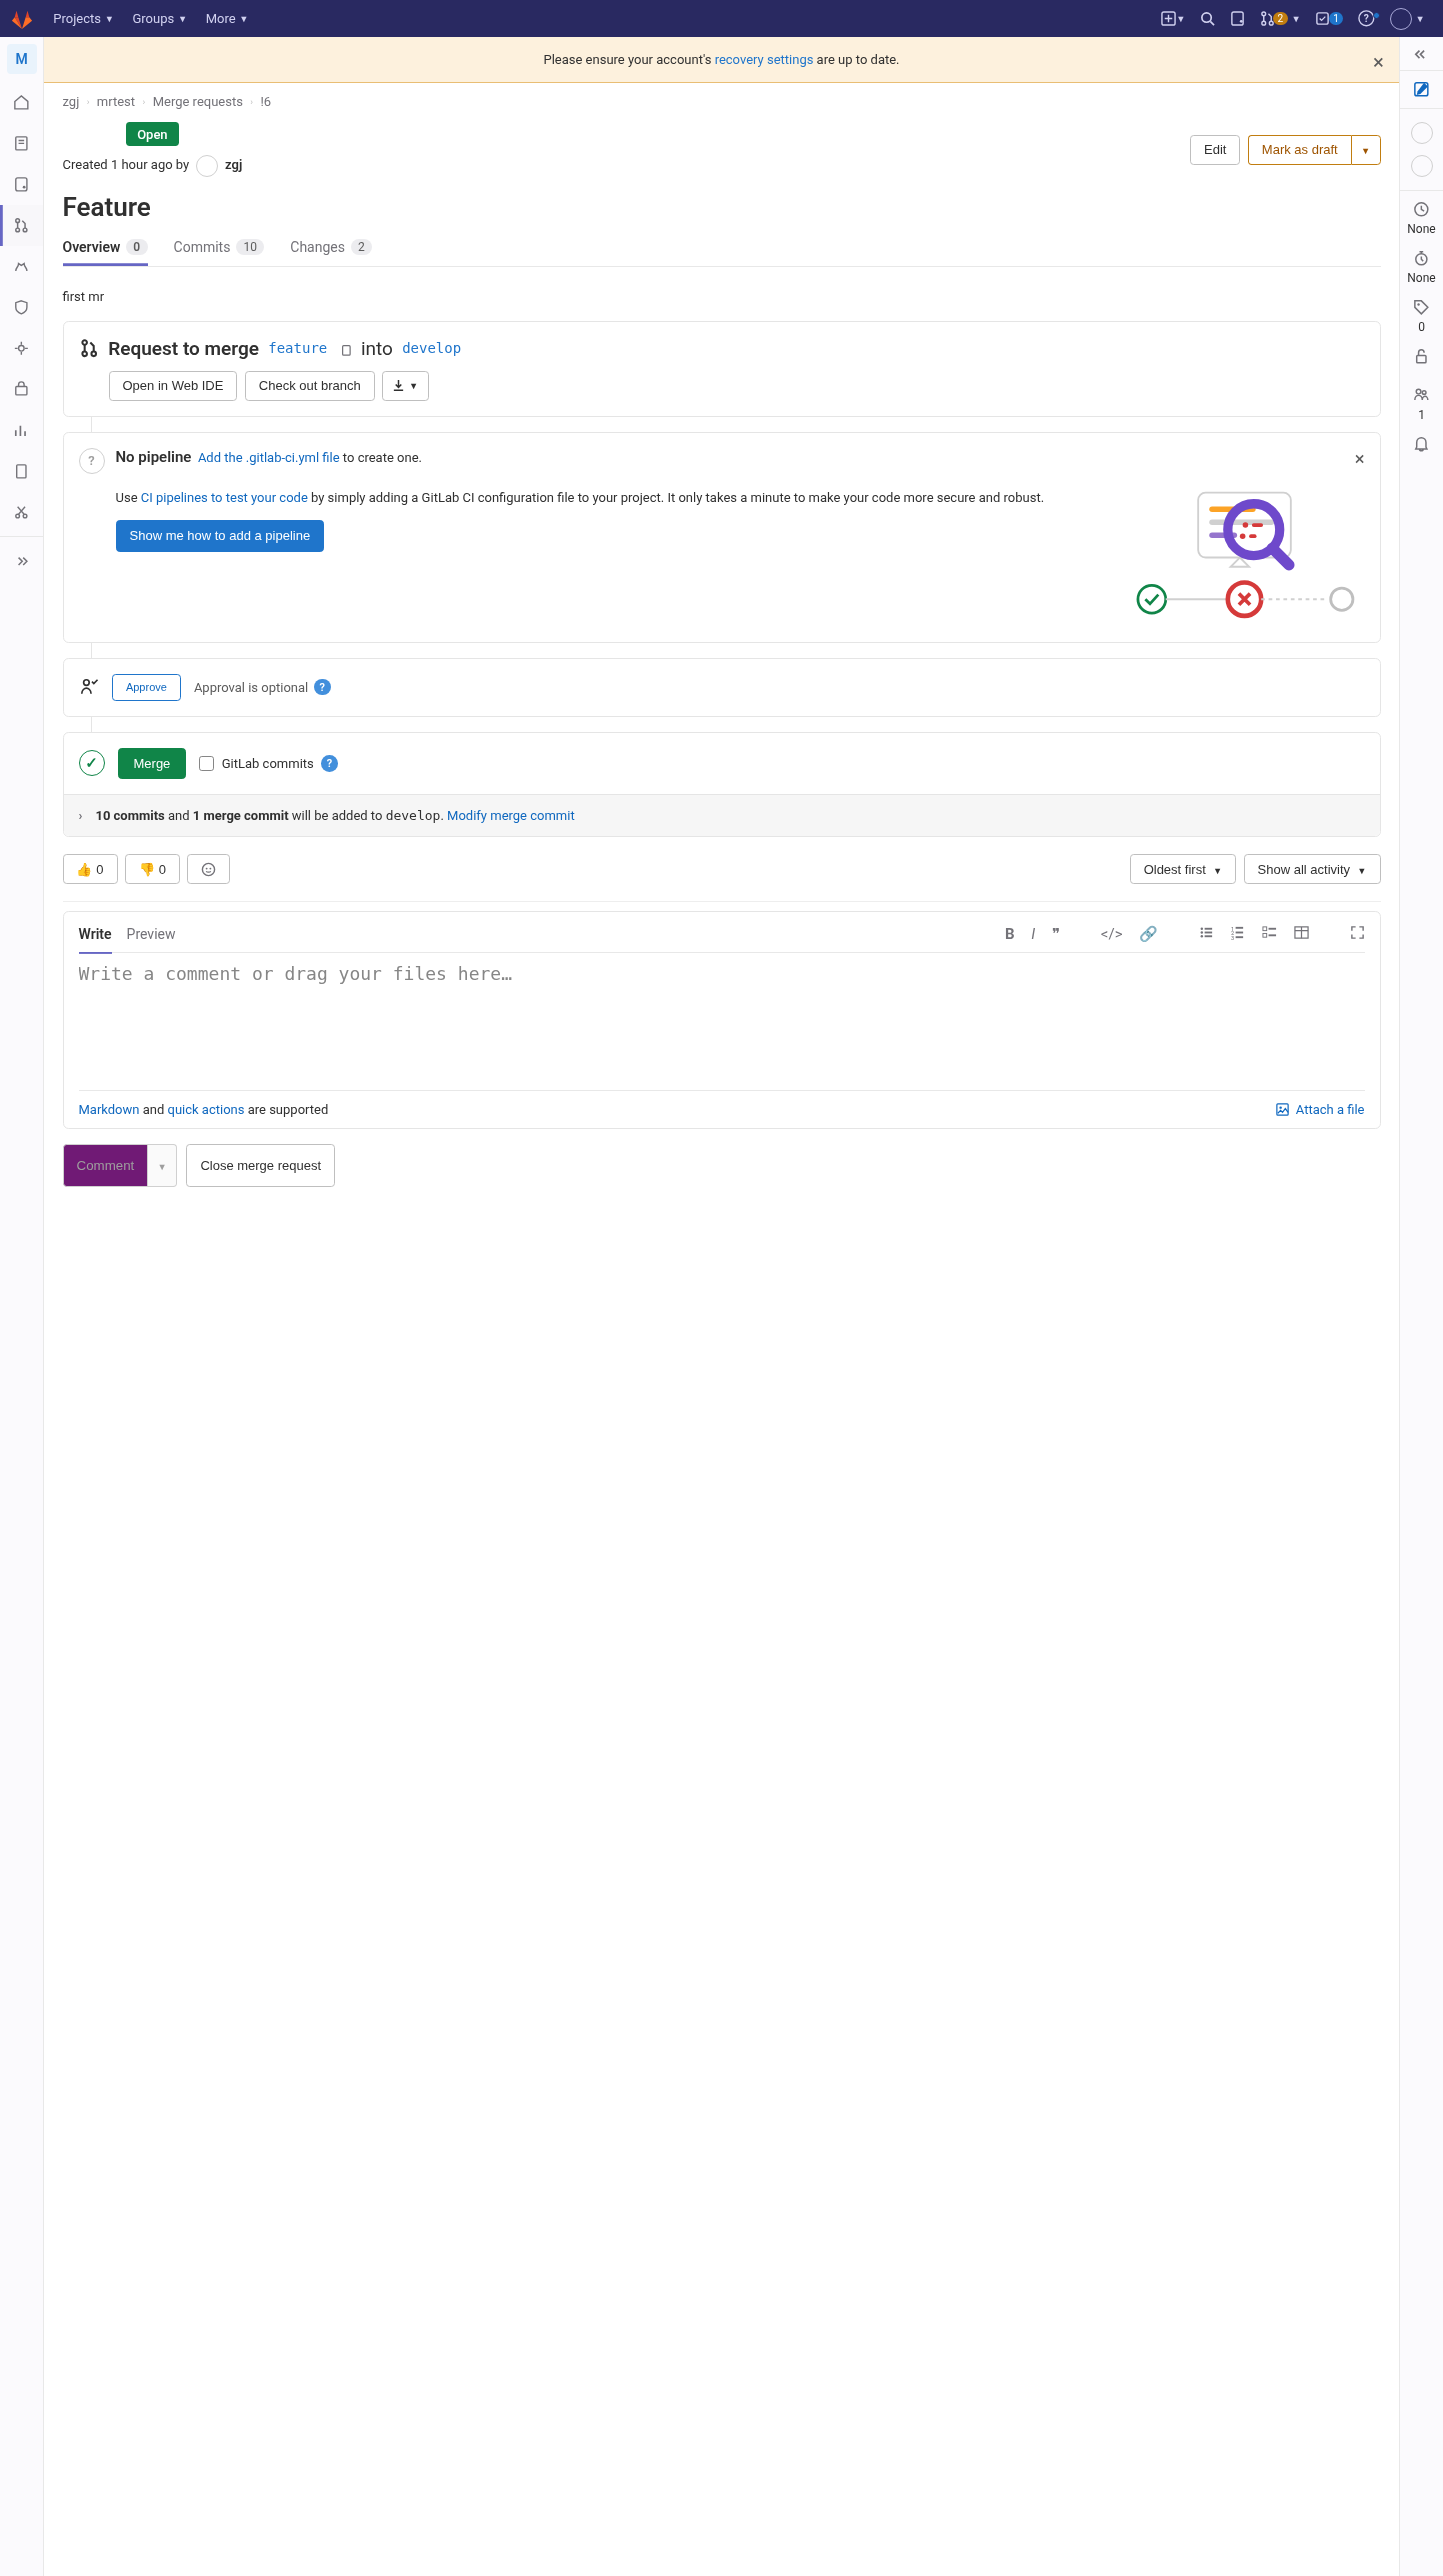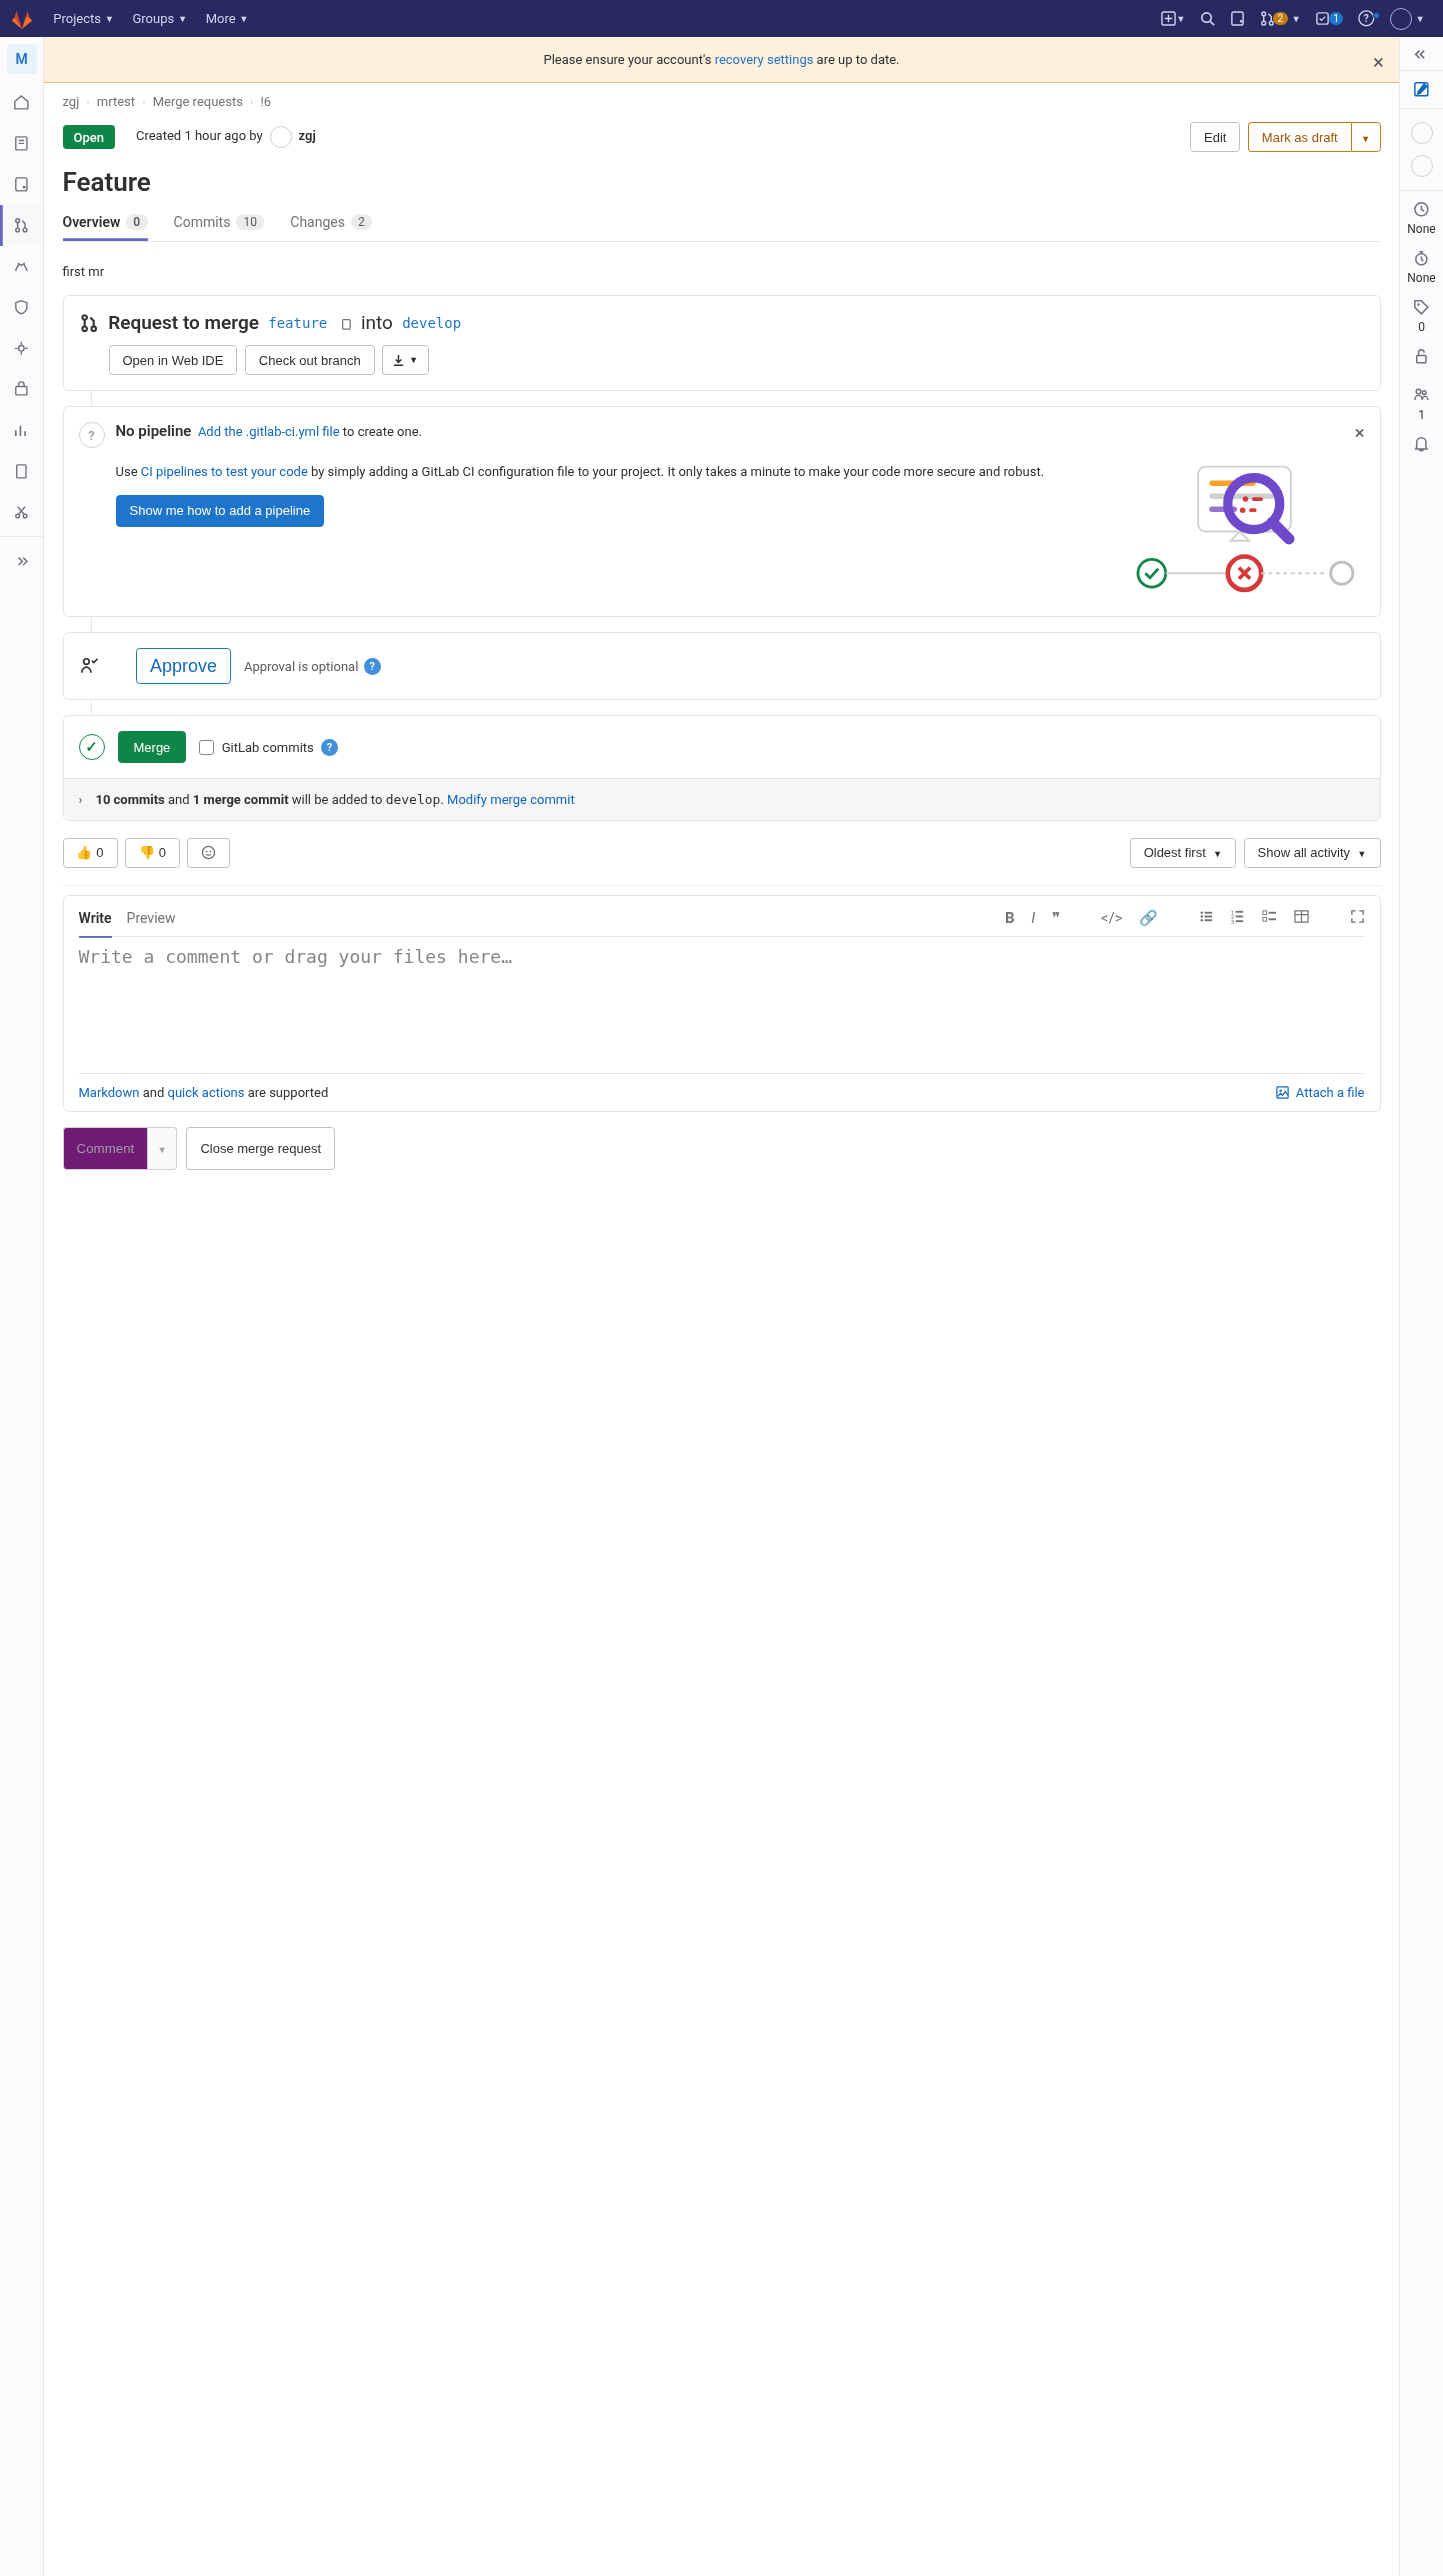--- a/index.html
+++ b/index.html
@@ -39,21 +39,21 @@
   .alert a { color: #1f75cb; }
   .alert .close { position: absolute; right: 15px; top: 13px; font-size: 20.4px; color: #5c5c5c; cursor: pointer; }
 
   
   .main { padding: 11px 18.5px 37px; }
   .breadcrumbs { display: flex; align-items: center; gap: 7.4px; color: #737278; font-size: 13px; margin-bottom: 13px; }
   .breadcrumbs a { color: #737278; }
   .breadcrumbs .sep { color: #bfbfbf; font-size: 9.3px; }
 
   .title-row { display: flex; align-items: center; gap: 11px; flex-wrap: wrap; }
-  .title-row .left { display: flex; align-items: center; gap: 21px; }
+  .title-row .left { display: flex; align-items: center; gap: 9px; flex-direction: column; }
   .title-row .right { margin-left: auto; display: flex; gap: 7.4px; }
   .status-open { background: #108548; color: #fff; padding: 4.6px 11px; border-radius: 3.7px; font-weight: 500; }
   .meta-text { color: #303030; }
   .meta-text .avatar-sm { display: inline-block; width: 22px; height: 22px; border: 0.9px solid #d0d0d0; border-radius: 50%; vertical-align: middle; margin: 0 3.7px; background: #fff; }
   .meta-text strong { font-weight: 600; }
 
   .btn { border: 0.9px solid #bfbfbf; background: #fff; padding: 6.5px 13px; border-radius: 3.7px; cursor: pointer; font-size: 13px; color: #303030; }
   .btn-draft-group { display: flex; }
   .btn-draft { border: 0.9px solid #c17d10; color: #9e5400; border-radius: 3.7px 0 0 3.7px; border-right: none; }
   .btn-draft-chev { border: 0.9px solid #c17d10; color: #9e5400; border-radius: 0 3.7px 3.7px 0; padding: 6.5px 9.3px; }
@@ -90,21 +90,21 @@
   .pipeline-text { flex: 1; min-width: 0; }
   .pipeline-text h4 { font-size: 15px; font-weight: 600; margin-bottom: 7.4px; }
   .pipeline-text p { color: #303030; line-height: 1.5; margin-bottom: 13px; }
   .pipeline-text a { color: #1068bf; }
   .btn-primary { background: #1f75cb; color: #fff; border: 0.9px solid #1f75cb; padding: 7.4px 13px; border-radius: 3.7px; cursor: pointer; font-size: 13px; }
   .pipeline-art { flex-shrink: 0; width: 241px; }
 
   
   .approve-row { display: flex; align-items: center; gap: 13px; }
   .approve-row .lock-ico { font-size: 20.4px; color: #303030; }
-  .btn-outline-blue { border: 0.9px solid #1f75cb; color: #1068bf; background: #fff; padding: 6.5px 13px; border-radius: 3.7px; cursor: pointer; font-size: 18px; margin-left: 24px; }
+  .btn-outline-blue { border: 0.9px solid #1f75cb; color: #1068bf; background: #fff; padding: 6.5px 13px; border-radius: 3.7px; cursor: pointer; font-size: 11px; }
   .optional { color: #5c5c5c; display: flex; align-items: center; gap: 5.6px; }
   .help-blue { width: 16.7px; height: 16.7px; background: #428fdc; border-radius: 50%; color: #fff; display: inline-flex; align-items: center; justify-content: center; font-size: 11px; font-weight: 600; }
 
   
   .merge-row { display: flex; align-items: center; gap: 13px; }
   .ok-circle { width: 26px; height: 26px; border: 1.9px solid #108548; border-radius: 50%; color: #108548; display: flex; align-items: center; justify-content: center; font-size: 15px; font-weight: 700; }
   .btn-green { background: #108548; color: #fff; border: 0.9px solid #108548; padding: 7.4px 15px; border-radius: 3.7px; cursor: pointer; font-size: 13px; font-weight: 500; }
   .checkbox { width: 15px; height: 15px; border: 0.9px solid #868686; border-radius: 2.8px; display: inline-block; }
   .squash { display: flex; align-items: center; gap: 7.4px; color: #303030; }
   .merge-footer { background: #f6f6f6; border-top: 0.9px solid #e5e5e5; padding: 13px 15px; display: flex; align-items: center; gap: 13px; border-radius: 0 0 5.6px 5.6px; }

